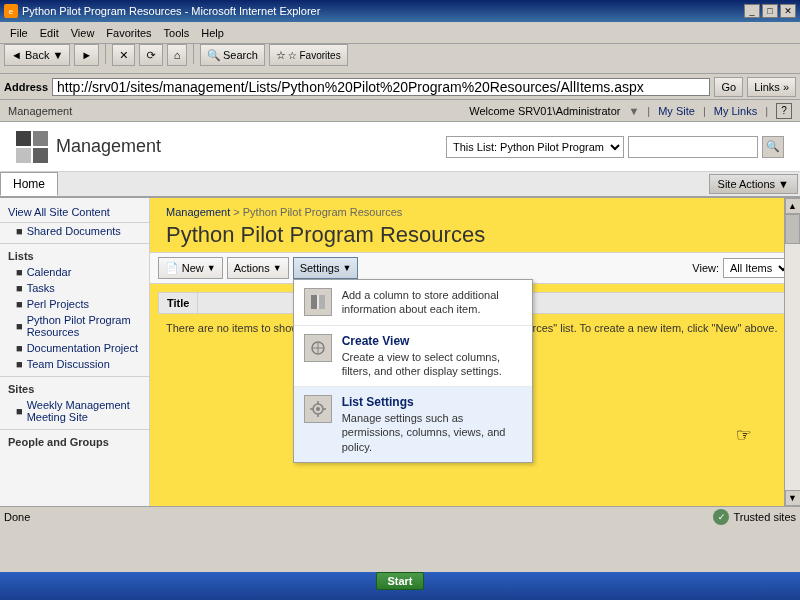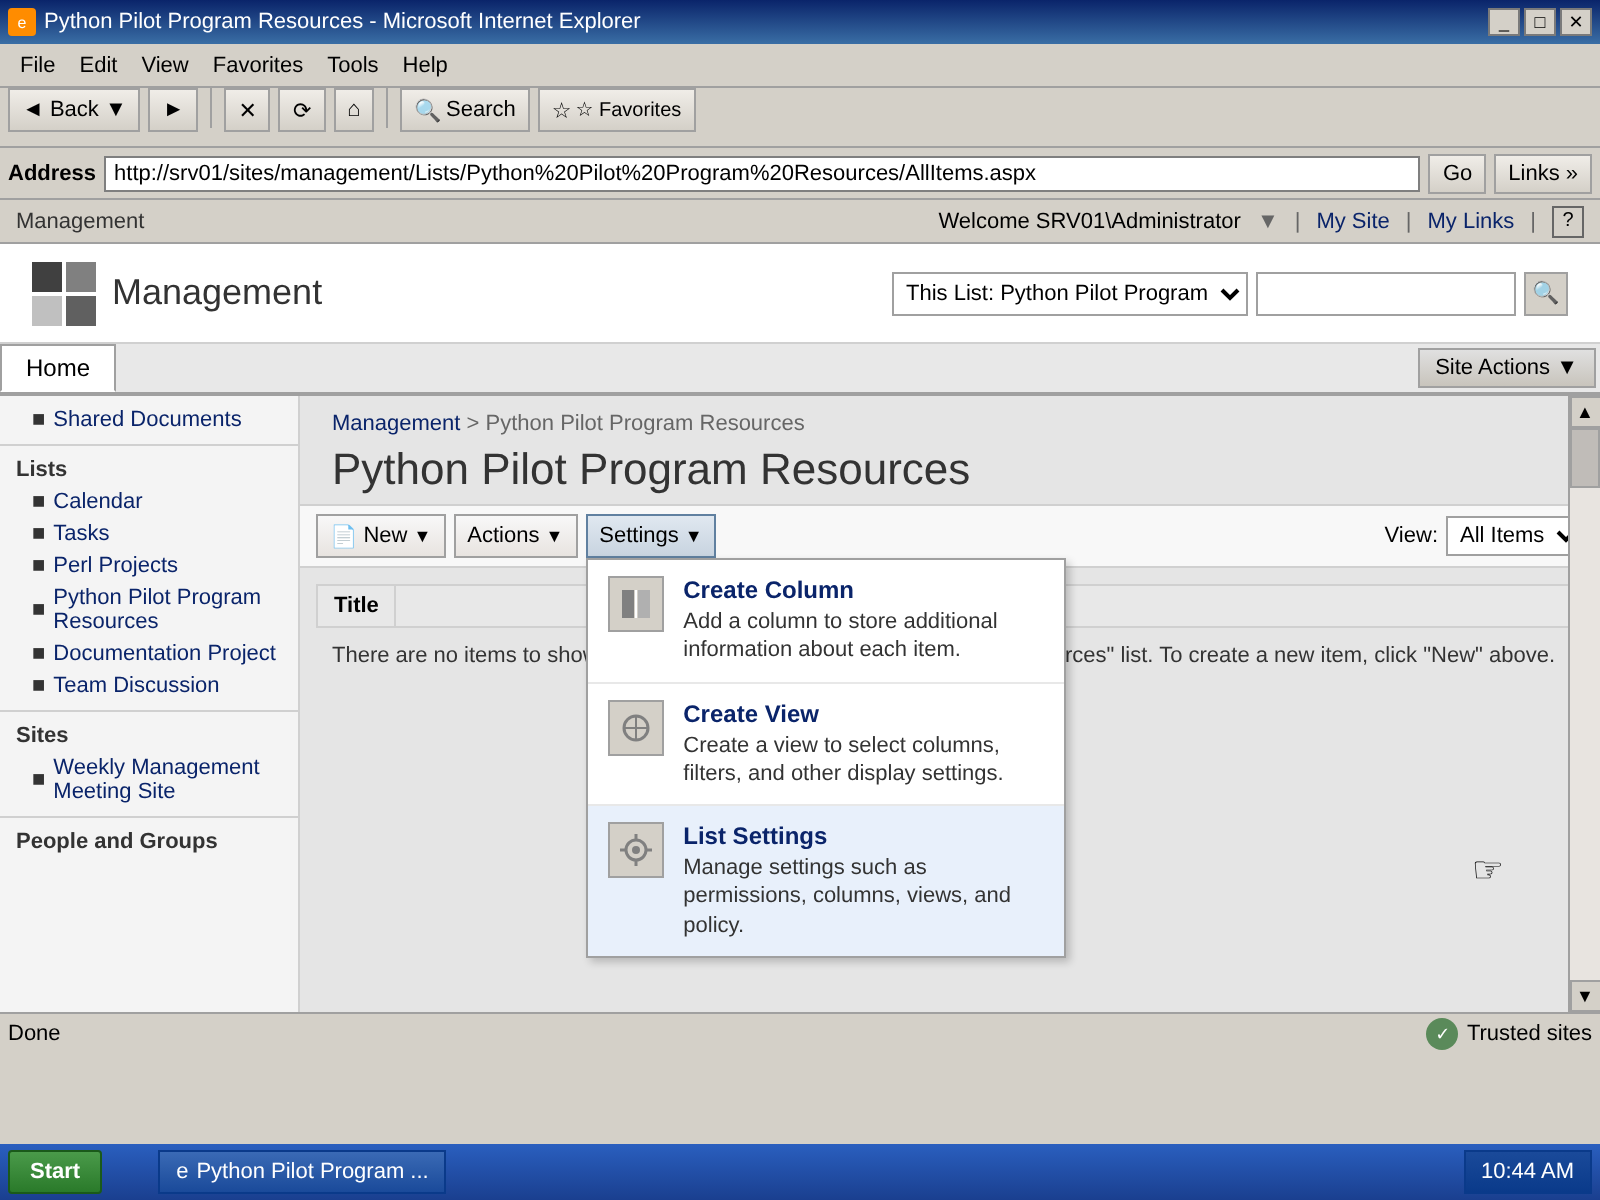--- a/index.html
+++ b/index.html
@@ -65,21 +65,21 @@
       gap: 4px;
       border-bottom: 1px solid #a0a0a0;
     }
     .address-label { font-size: 11px; font-weight: bold; }
     .address-input {
       flex: 1;
       height: 18px;
       border: 1px solid #7f7f7f;
       background: white;
       padding: 0 4px;
-      font-size: 11px;
+      font-size: 14px;
     }
     .go-btn {
       background: linear-gradient(to bottom, #f0ede8, #d4d0c8);
       border: 1px solid #a0a0a0;
       padding: 1px 6px;
       font-size: 11px;
       cursor: pointer;
       height: 20px;
     }
     .links-btn {
@@ -188,21 +188,21 @@
     }
     .sidebar-section { font-size: 11px; font-weight: bold; padding: 6px 8px 2px; color: #333; border-top: 1px solid #d0d0d0; margin-top: 4px; }
     .sidebar-section:first-child { border-top: none; margin-top: 0; }
     .sidebar-item { padding: 2px 8px 2px 16px; font-size: 11px; cursor: pointer; color: #0a246a; display: flex; align-items: center; gap: 4px; }
     .sidebar-bullet { color: #333; }
     .view-all-link { padding: 4px 8px; font-size: 11px; color: #0a246a; cursor: pointer; border-bottom: 1px solid #d0d0d0; }
 
     
     .sp-main {
       flex: 1;
-      background: #e5e5e5;
+      background: #fde047;
       overflow: hidden;
       position: relative;
     }
 
     
     .page-title-area {
       padding: 8px 16px 4px;
       border-bottom: 1px solid #d0d0d0;
     }
     .breadcrumb { font-size: 11px; color: #666; margin-bottom: 4px; }
@@ -304,21 +304,21 @@
 
     
     .taskbar {
       background: linear-gradient(to bottom, #2a5fbf, #1a3f8f);
       height: 28px;
       display: flex;
       align-items: center;
       padding: 0 4px;
       gap: 12px;
       position: absolute;
-      bottom: 0; left: 0; right: 0;
+      bottom: 0; left: 0; right: 0; flex-direction: column;
     }
     .start-btn {
       background: linear-gradient(to bottom, #4a9a4a, #2a7a2a);
       border: 1px solid #1a5a1a;
       color: white;
       padding: 2px 10px;
       font-size: 11px;
       font-weight: bold;
       cursor: pointer;
       height: 22px;
@@ -453,20 +453,21 @@
 <div class="sp-nav-bar">
   <div style="display:flex; align-items:center;">
     <div class="sp-nav-tab active">Home</div>
   </div>
   <button class="site-actions-btn">Site Actions ▼</button>
 </div>
 
 <div style="display:flex; height: 308px; position:relative;">
 
   <div class="sp-sidebar">
+    <div class="view-all-link">View All Site Content</div>
 
     <div class="sidebar-item">
       <span class="sidebar-bullet">■</span>
       <span>Shared Documents</span>
     </div>
 
     <div class="sidebar-section">Lists</div>
     <div class="sidebar-item">
       <span class="sidebar-bullet">■</span>
       <span>Calendar</span>
@@ -532,21 +533,20 @@
         <div class="dropdown-menu" style="top:22px; left:0;">
           <div class="dropdown-menu-item">
             <div class="menu-item-icon">
               <svg width="18" height="18" viewBox="0 0 18 18">
                 <rect x="2" y="2" width="6" height="14" fill="#808080"></rect>
                 <rect x="10" y="2" width="6" height="14" fill="#b0b0b0"></rect>
                 <line x1="9" y1="2" x2="9" y2="16" stroke="white" stroke-width="1"></line>
               </svg>
             </div>
             <div class="menu-item-text">
-              <span class="menu-item-title">Create Column</span>
               <span class="menu-item-desc">Add a column to store additional information about each item.</span>
             </div>
           </div>
           <div class="dropdown-menu-item">
             <div class="menu-item-icon">
               <svg width="18" height="18" viewBox="0 0 18 18">
                 <circle cx="9" cy="9" r="6" stroke="#808080" stroke-width="1.5" fill="none"></circle>
                 <line x1="9" y1="3" x2="9" y2="15" stroke="#808080" stroke-width="1"></line>
                 <line x1="3" y1="9" x2="15" y2="9" stroke="#808080" stroke-width="1"></line>
               </svg>

